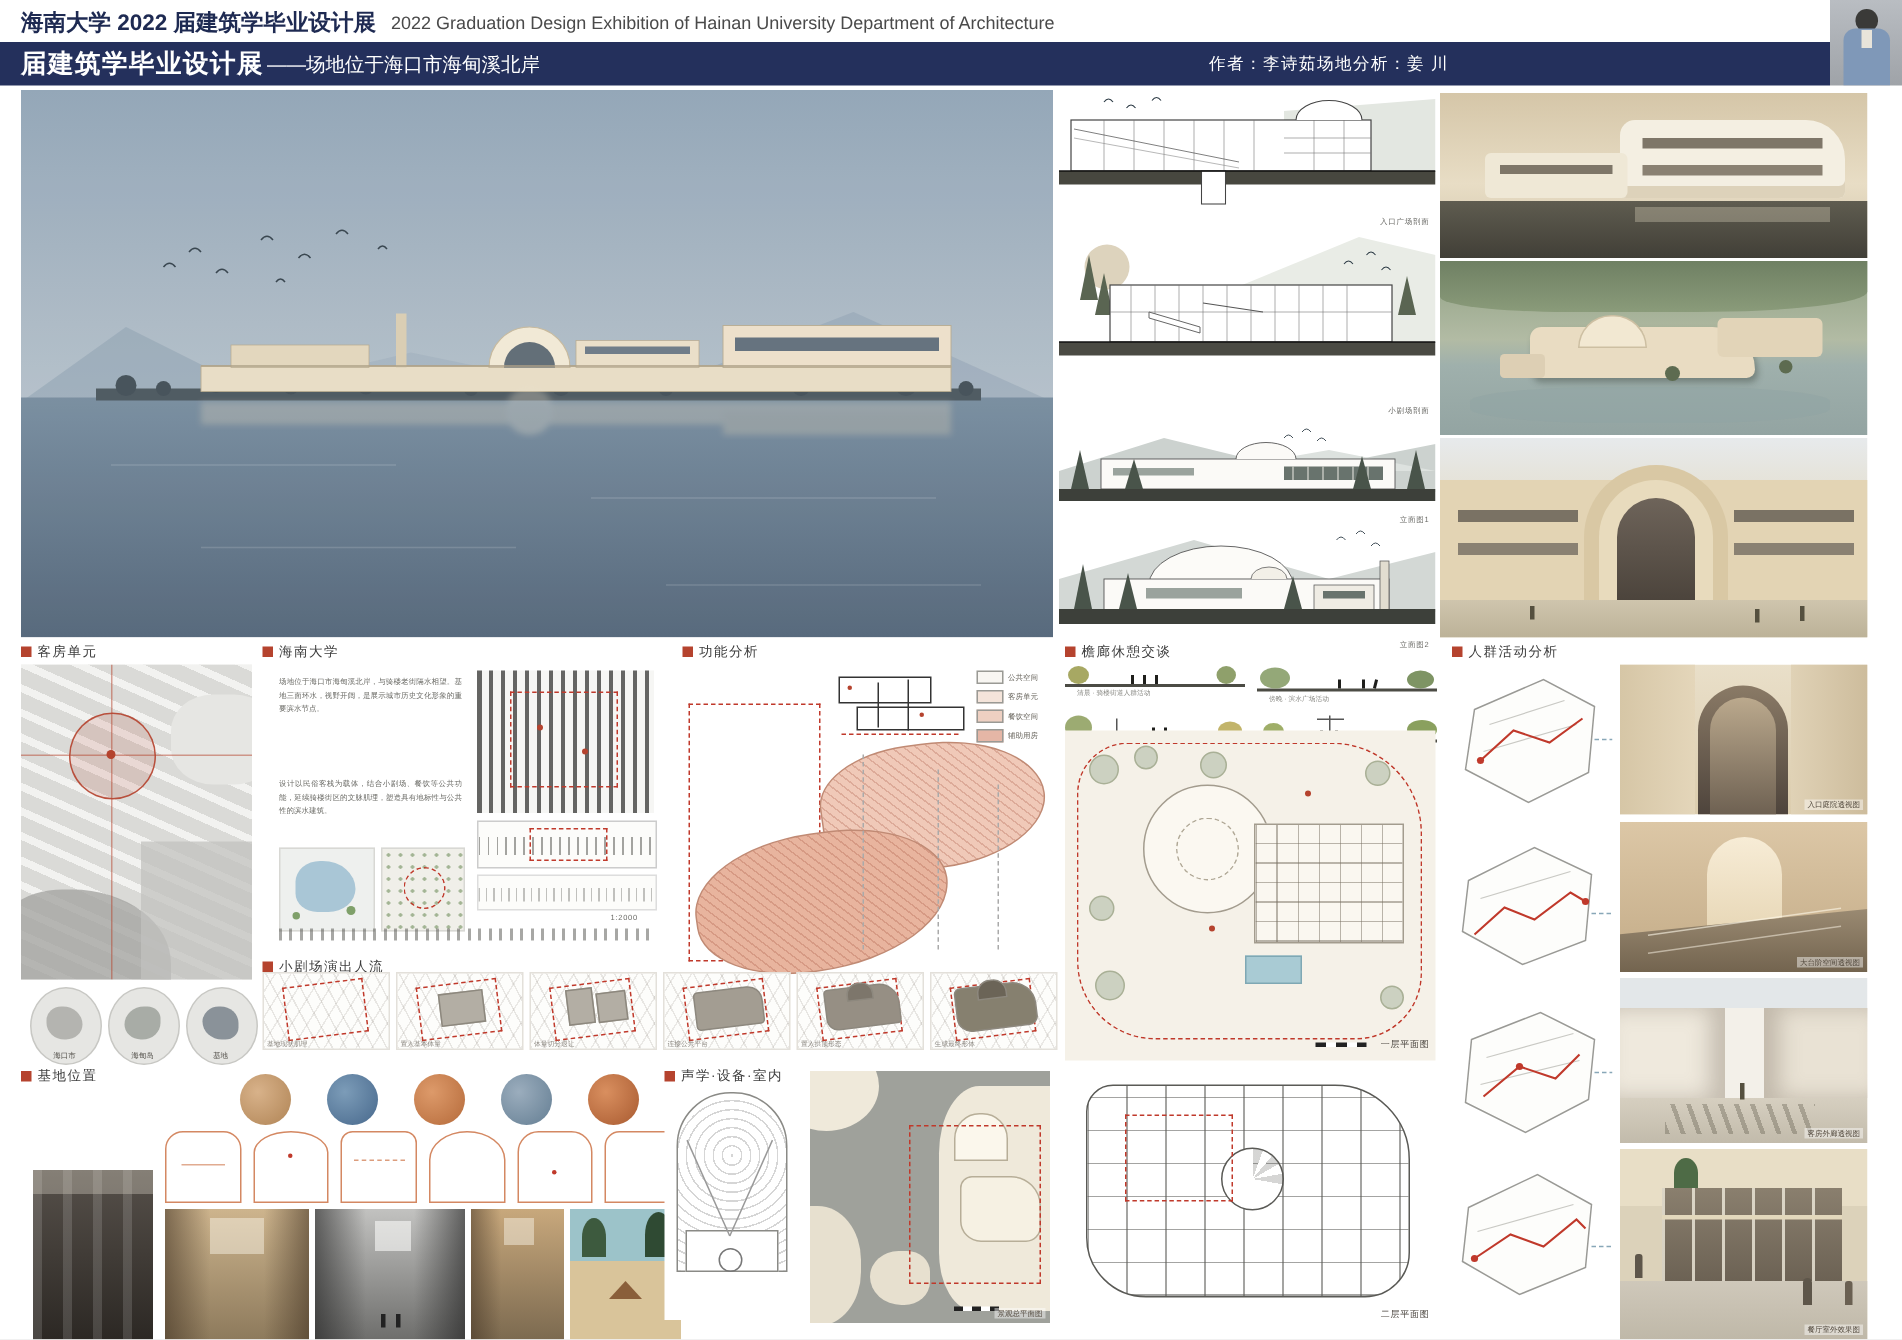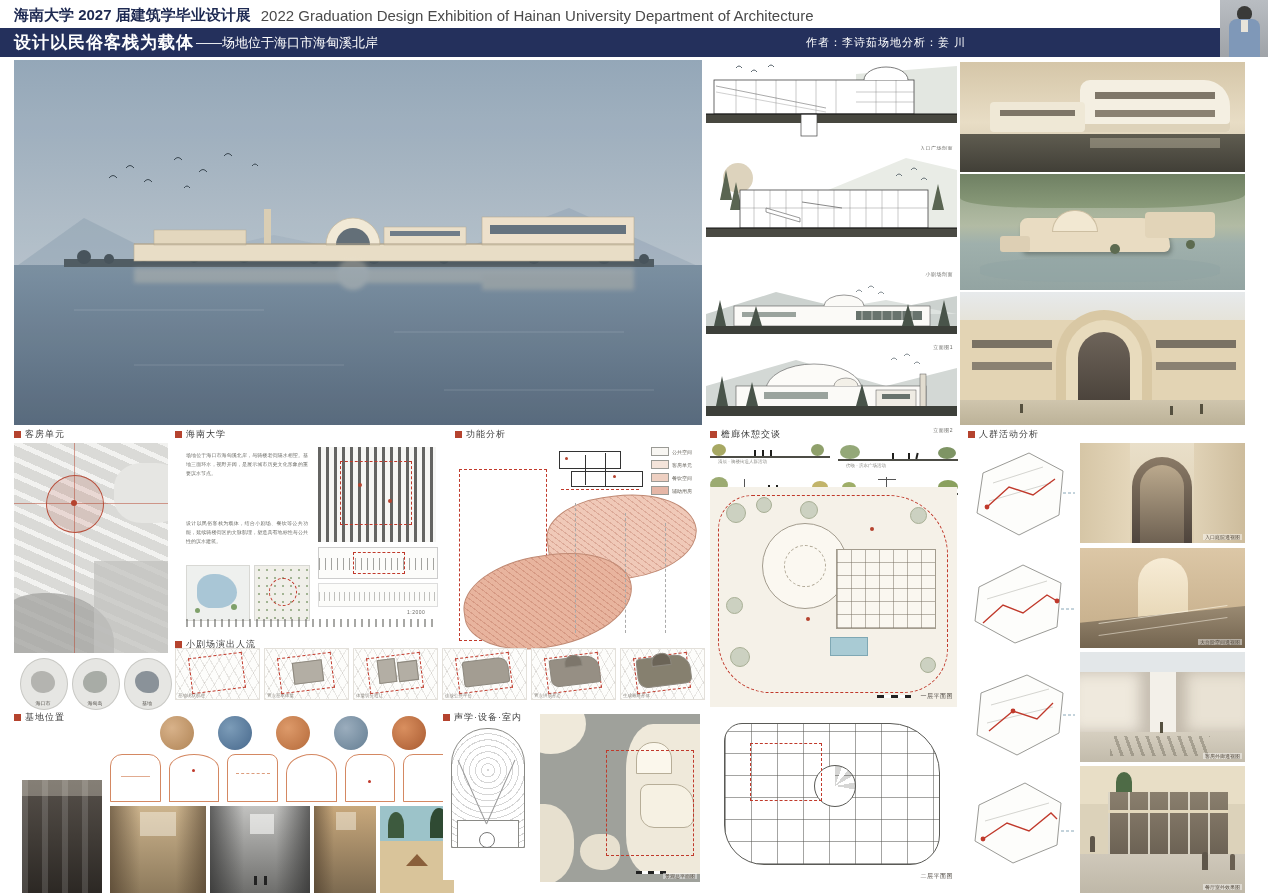--- a/index.html
+++ b/index.html
@@ -33,26 +33,26 @@
   .treec{position:absolute;border-radius:50%;background:#ccd1c1;border:1px solid #a9b096;}
   .dash-red{border:1px dashed #c0392b;}
   svg{display:block;}
 </style>
 </head>
 <body>
 
 <div id="board">
 
   <div class="a" style="left:14px;top:4px;height:22px;display:flex;align-items:center;gap:10px;">
-    <span style="font-size:15px;font-weight:bold;color:#1e2a52;">海南大学 2027 届建筑学毕业设计展</span>
-    <span style="font-size:15px;color:#4a4a4a;">2022 Graduation Design Exhibition of Hainan University Department of Architecture</span>
+    <span style="font-size:15px;font-weight:bold;color:#1e2a52;">海南大学 2022 届建筑学毕业设计展</span>
+    <span style="font-size:12px;color:#4a4a4a;">2022 Graduation Design Exhibition of Hainan University Department of Architecture</span>
   </div>
 
   <div class="a" style="left:0;top:28px;width:1220px;height:29px;background:var(--navy);display:flex;align-items:center;">
-    <span style="font-size:17px;font-weight:bold;color:#fff;margin-left:14px;letter-spacing:1px;">设计以民俗客栈为载体</span>
+    <span style="font-size:17px;font-weight:bold;color:#fff;margin-left:14px;letter-spacing:1px;">届建筑学毕业设计展</span>
     <span style="font-size:13px;color:#fff;margin-left:2px;">——场地位于海口市海甸溪北岸</span>
     <span style="position:absolute;left:806px;font-size:11px;color:#fff;letter-spacing:1px;">作者：李诗茹</span>
     <span style="position:absolute;left:878px;font-size:11px;color:#fff;letter-spacing:1px;">场地分析：姜  川</span>
   </div>
 
   <div class="a" style="left:1220px;top:0;width:48px;height:57px;background:linear-gradient(#b9bdc2,#9fa3a8);overflow:hidden;">
     <div class="a" style="left:17px;top:6px;width:15px;height:15px;border-radius:50% 50% 45% 45%;background:#3a3augment;background:#3a3a38;"></div>
     <div class="a" style="left:9px;top:19px;width:31px;height:38px;border-radius:8px 8px 0 0;background:#7f98b8;"></div>
     <div class="a" style="left:21px;top:20px;width:7px;height:12px;background:#e8e4da;"></div>
   </div>

